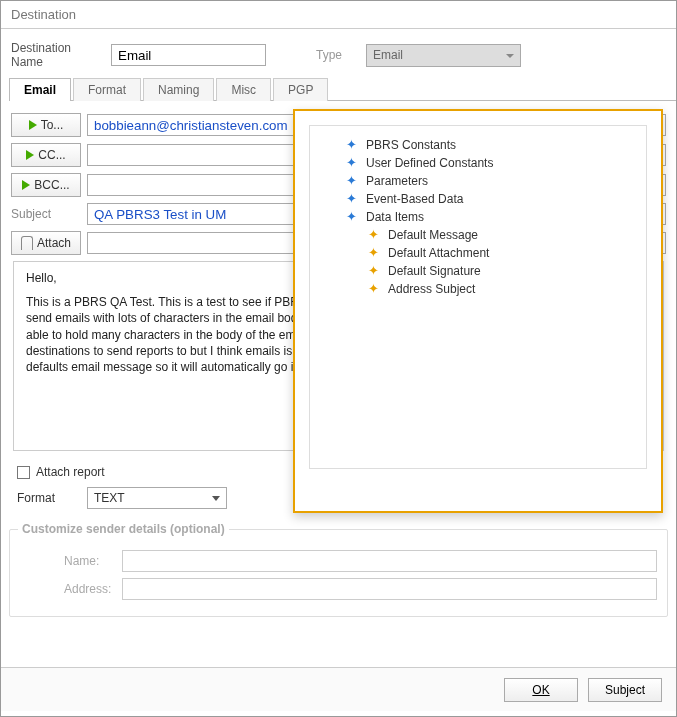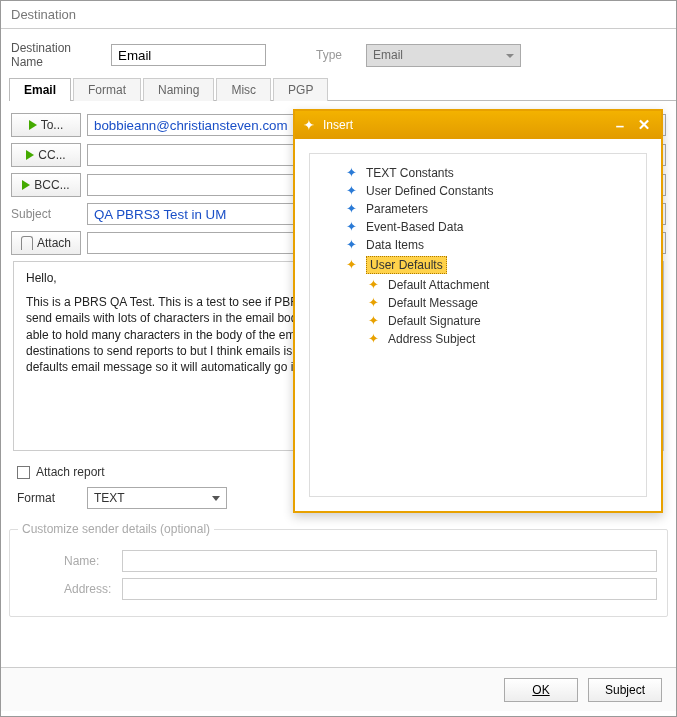--- a/index.html
+++ b/index.html
@@ -25,21 +25,21 @@
   .subject-lbl { width:70px; color:#888; }
   .body-box { margin:4px 2px 0 2px; border:1px solid #ccc; height:190px; padding:8px 12px; font-size:12px; color:#222; line-height:1.35; position:relative; overflow:hidden;}
   .scroll-up { position:absolute; right:2px; top:2px; width:14px; height:14px; background:#eee; border:1px solid #bbb; display:flex;align-items:center;justify-content:center;}
   .scroll-up::before{content:"";border-left:4px solid transparent;border-right:4px solid transparent;border-bottom:5px solid #666;}
   .embed-row { margin:14px 4px 8px 6px; display:flex; align-items:center; gap:6px;}
   .chk { width:13px; height:13px; border:1px solid #777; background:#fff;}
   .format-row { margin:4px 4px 12px 6px; display:flex; align-items:center; gap:32px;}
   .combo { width:140px; height:22px; border:1px solid #aaa; display:flex;align-items:center;padding:1px 6px;position:relative;background:#fff;}
   .combo::after{content:"";position:absolute;right:6px;top:8px;border-left:4px solid transparent;border-right:4px solid transparent;border-top:5px solid #555;}
   .fieldset { margin:20px 8px 8px 8px; border:1px solid #ddd; border-radius:2px; position:relative; padding:20px 10px 10px 10px;}
-  .fieldset-legend { position:absolute; top:-8px; left:8px; background:#fff; padding:0 4px; color:#aaa; font-size:12px;}
+  .fieldset-legend { position:absolute; top:-8px; left:8px; background:#fff; padding:0 4px; color:#aaa; font-size:12px;font-weight:bold;}
   .fs-row{display:flex;align-items:center;margin-bottom:6px;gap:8px;}
   .fs-lbl{width:50px;color:#aaa;margin-left:44px;}
   .fs-input{flex:1;height:22px;border:1px solid #ccc;background:#fff;}
   .footer { position:absolute; bottom:5px; left:0; right:0; height:44px; border-top:1px solid #ccc; display:flex; justify-content:flex-end; align-items:center; padding:0 14px; gap:10px; background:#fafafa;}
   .footbtn { width:74px; height:24px; border:1px solid #aaa; background:linear-gradient(#fff,#eee); cursor:pointer; font-size:12px;}
   .footbtn.ok { text-decoration:underline; }
 
   
   .popup { position:absolute; left:292px; top:108px; width:370px; height:404px; background:#fff; border:2px solid #e8a100; box-shadow:0 4px 10px rgba(0,0,0,0.2);}
   .popup-title { height:28px; background:linear-gradient(#f3b200,#e29b00); display:flex; align-items:center; padding:0 8px; color:#fff; font-weight:500; gap:6px;}
@@ -145,59 +145,48 @@
       <input class="fs-input" style="">
     </div>
   </div>
 
   <div class="footer">
     <button class="footbtn ok">OK</button>
     <button class="footbtn">Subject</button>
   </div>
 
   <div class="popup">
-    <div class="popup-title">
-      <span class="puzzle-white"></span>
-      <span>Insert</span>
-      <span class="spacer"></span>
-      <span class="winbtn">–</span>
-      <span class="winbtn">✕</span>
-    </div>
     <div class="tree" id="tree">
         <div class="tnode indent1">
           <span class="puzzle blue"></span>
-          <span>TEXT Constants</span>
+          <span>PBRS Constants</span>
         </div>
         <div class="tnode indent1">
           <span class="puzzle blue"></span>
           <span>User Defined Constants</span>
         </div>
         <div class="tnode indent1">
           <span class="puzzle blue"></span>
           <span>Parameters</span>
         </div>
         <div class="tnode indent1">
           <span class="puzzle blue"></span>
           <span>Event-Based Data</span>
         </div>
         <div class="tnode indent1">
           <span class="puzzle blue"></span>
           <span>Data Items</span>
         </div>
-        <div class="tnode indent1">
+        <div class="tnode indent2">
           <span class="puzzle yellow"></span>
-          <span class="selected">User Defaults</span>
+          <span>Default Message</span>
         </div>
         <div class="tnode indent2">
           <span class="puzzle yellow"></span>
           <span>Default Attachment</span>
-        </div>
-        <div class="tnode indent2">
-          <span class="puzzle yellow"></span>
-          <span>Default Message</span>
         </div>
         <div class="tnode indent2">
           <span class="puzzle yellow"></span>
           <span>Default Signature</span>
         </div>
         <div class="tnode indent2">
           <span class="puzzle yellow"></span>
           <span>Address Subject</span>
         </div>
       </div>

